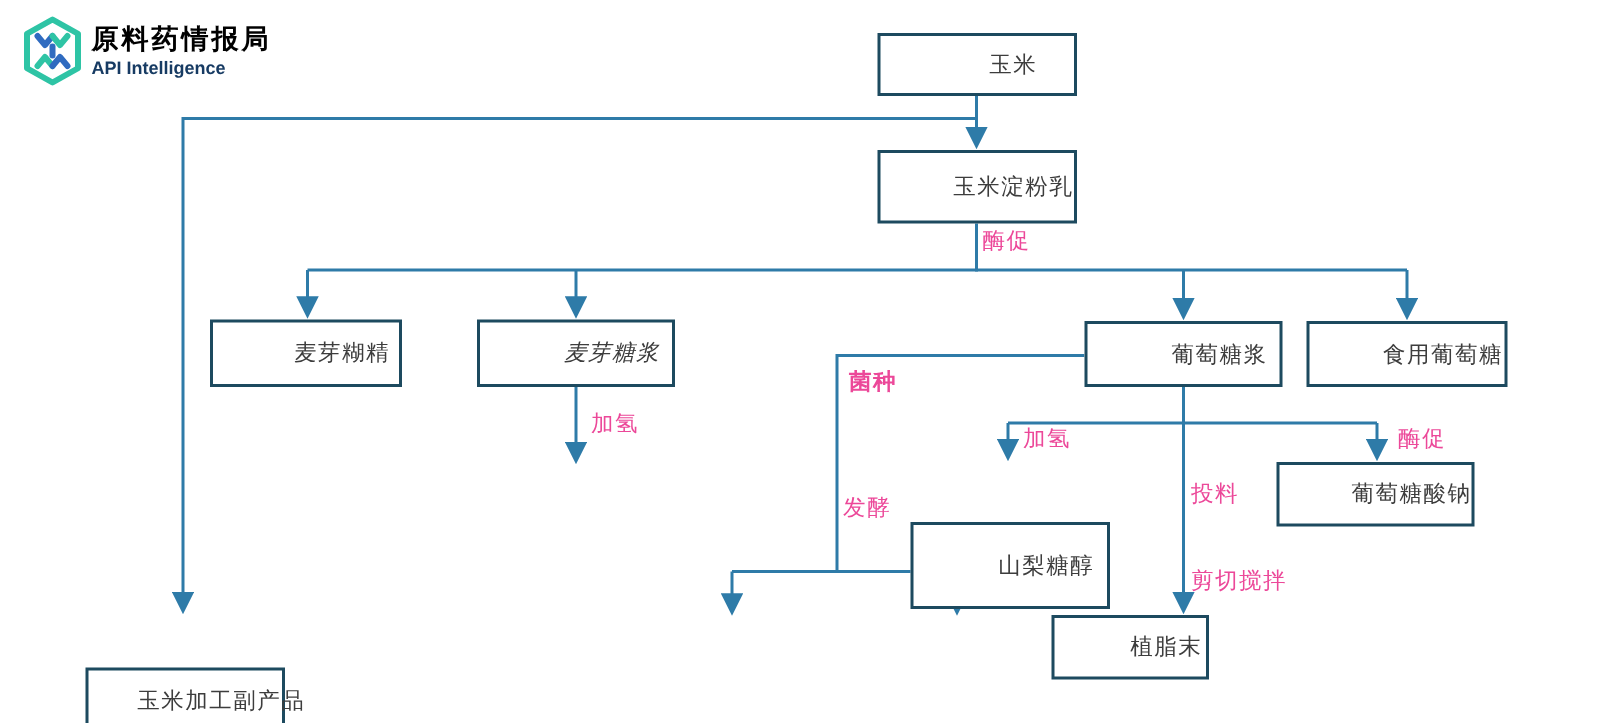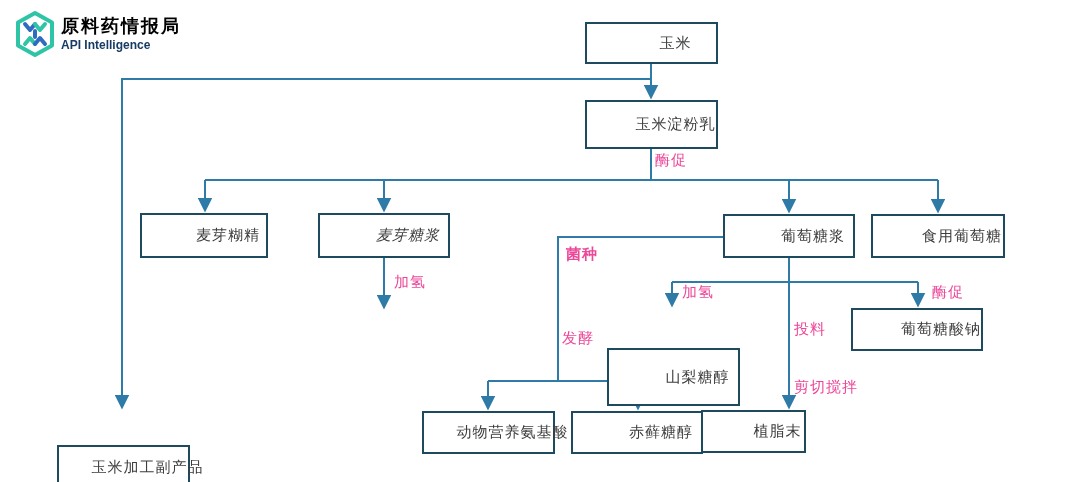--- a/index.html
+++ b/index.html
@@ -101,22 +101,20 @@
 
   <div class="node" style="left:585px; top:22px;  width:133px; height:42px;">玉米</div>
   <div class="node" style="left:585px; top:100px; width:133px; height:49px;">玉米淀粉乳</div>
   <div class="node" style="left:140px; top:213px; width:128px; height:45px;">麦芽糊精</div>
   <div class="node" style="left:318px; top:213px; width:132px; height:45px;font-style:italic;">麦芽糖浆</div>
   <div class="node" style="left:723px; top:214px; width:132px; height:44px;">葡萄糖浆</div>
   <div class="node" style="left:871px; top:214px; width:134px; height:44px;">食用葡萄糖</div>
   <div class="node" style="left:607px; top:308px; width:133px; height:58px;margin-top:40px;">山梨糖醇</div>
   <div class="node" style="left:851px; top:308px; width:132px; height:43px;">葡萄糖酸钠</div>
   <div class="node" style="left:57px;  top:410px; width:133px; height:44px;margin-top:35px;">玉米加工副产品</div>
-  <div class="node" style="left:422px; top:411px; width:133px; height:43px;">动物营养氨基酸</div>
-  <div class="node" style="left:571px; top:411px; width:132px; height:43px;">赤藓糖醇</div>
   <div class="node" style="left:701px; top:410px; width:105px; height:43px;">植脂末</div>
 
   <span class="edge-label" style="left:655px; top:151px;">酶促</span>
   <span class="edge-label" style="left:394px; top:273px;">加氢</span>
   <span class="edge-label" style="left:566px; top:245px;font-weight:bold;">菌种</span>
   <span class="edge-label" style="left:562px; top:329px;">发酵</span>
   <span class="edge-label" style="left:682px; top:283px;">加氢</span>
   <span class="edge-label" style="left:932px; top:283px;">酶促</span>
   <span class="edge-label" style="left:794px; top:320px;">投料</span>
   <span class="edge-label" style="left:794px; top:378px;">剪切搅拌</span>

